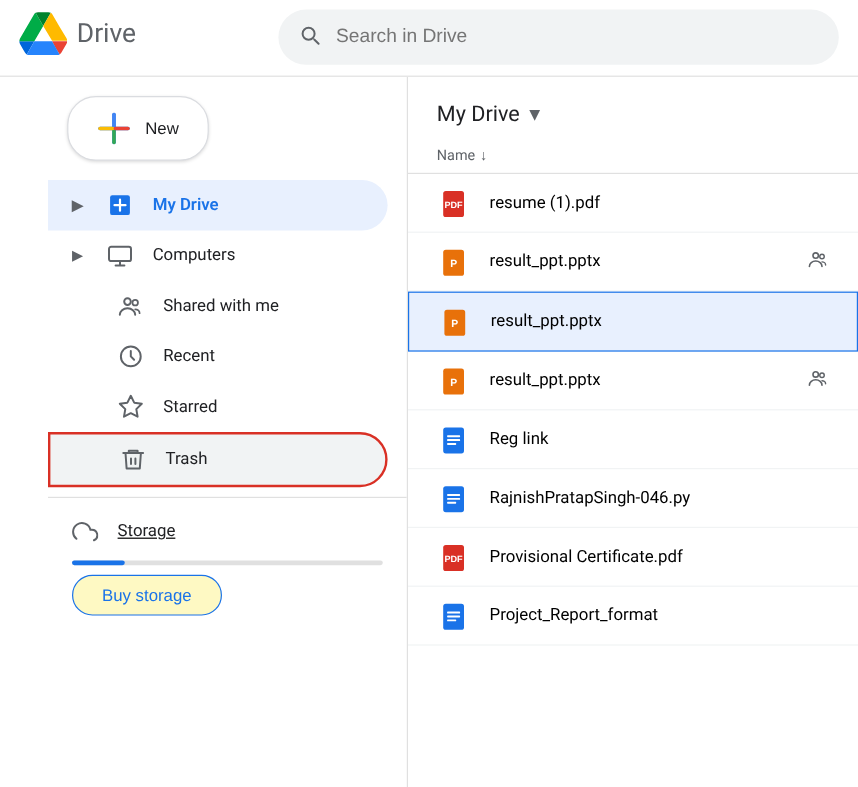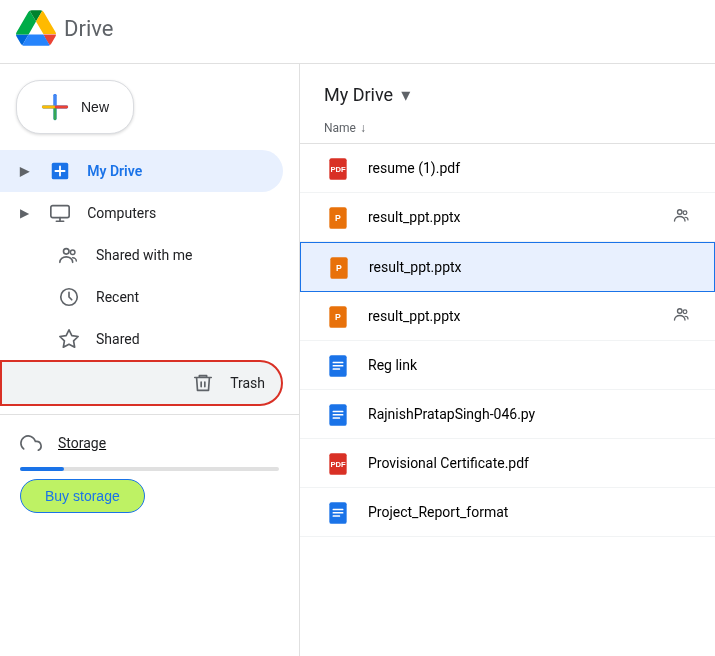--- a/index.html
+++ b/index.html
@@ -69,20 +69,21 @@
 
     
     .sidebar {
       width: 300px;
       min-width: 300px;
       padding: 8px 0;
       display: flex;
       flex-direction: column;
       border-right: 1px solid #e0e0e0;
       overflow-y: auto;
+      margin-left: 40px;
     }
     .new-btn-wrap {
       padding: 8px 16px 16px 16px;
     }
     .new-btn {
       display: flex;
       align-items: center;
       gap: 12px;
       background: #fff;
       border: 1px solid #dadce0;
@@ -113,21 +114,20 @@
       position: relative;
     }
     .nav-item.active {
       background: #e8f0fe;
       font-weight: 600;
       color: #1a73e8;
     }
     .nav-item.trash-selected {
       background: #f1f3f4;
       border: 2px solid #d93025;
-      justify-content: flex-end;
     }
     .nav-icon {
       width: 22px;
       height: 22px;
       display: flex;
       align-items: center;
       justify-content: center;
       font-size: 18px;
       flex-shrink: 0;
     }
@@ -167,21 +167,21 @@
       background: #1a73e8;
       border-radius: 2px;
     }
     .storage-text {
       font-size: 12px;
       color: #5f6368;
       margin-bottom: 12px;
     }
     .buy-storage-btn {
       border: 1px solid #1a73e8;
-      background: #bef264;
+      background: #fef9c3;
       color: #1a73e8;
       border-radius: 20px;
       padding: 8px 24px;
       font-size: 14px;
       cursor: pointer;
       font-weight: 500;
     }
 
     
     .content {
@@ -258,20 +258,28 @@
     <svg class="drive-logo" viewBox="0 0 87.3 78" xmlns="http://www.w3.org/2000/svg">
       <path d="m6.6 66.85 3.85 6.65c.8 1.4 1.95 2.5 3.3 3.3l13.75-23.8h-27.5c0 1.55.4 3.1 1.2 4.5z" fill="#0066da"></path>
       <path d="m43.65 25-13.75-23.8c-1.35.8-2.5 1.9-3.3 3.3l-25.4 44a9.06 9.06 0 0 0 -1.2 4.5h27.5z" fill="#00ac47"></path>
       <path d="m73.55 76.8c1.35-.8 2.5-1.9 3.3-3.3l1.6-2.75 7.65-13.25c.8-1.4 1.2-2.95 1.2-4.5h-27.502l5.852 11.5z" fill="#ea4335"></path>
       <path d="m43.65 25 13.75-23.8c-1.35-.8-2.9-1.2-4.5-1.2h-18.5c-1.6 0-3.15.45-4.5 1.2z" fill="#00832d"></path>
       <path d="m59.8 53h-32.3l-13.75 23.8c1.35.8 2.9 1.2 4.5 1.2h50.8c1.6 0 3.15-.45 4.5-1.2z" fill="#2684fc"></path>
       <path d="m73.4 26.5-12.7-22c-.8-1.4-1.95-2.5-3.3-3.3l-13.75 23.8 16.15 27h27.45c0-1.55-.4-3.1-1.2-4.5z" fill="#ffba00"></path>
     </svg>
     <span class="logo-text">Drive</span>
   </div>
+  <div class="search-bar">
+    <span class="search-icon-wrap">
+      <svg width="20" height="20" viewBox="0 0 24 24" fill="none" xmlns="http://www.w3.org/2000/svg">
+        <path d="M21 21l-4.35-4.35M17 11A6 6 0 1 1 5 11a6 6 0 0 1 12 0z" stroke="#5f6368" stroke-width="2" stroke-linecap="round"></path>
+      </svg>
+    </span>
+    <input class="search-input" type="text" placeholder="Search in Drive" style="">
+  </div>
 </div>
 
 <div class="main-layout">
 
   <div class="sidebar">
     <div class="new-btn-wrap">
       <button class="new-btn">
 
         <svg class="plus-icon" viewBox="0 0 24 24">
           <path d="M12 2v10H2v2h10v10h2V14h10v-2H14V2z" fill="none"></path>
@@ -333,21 +341,21 @@
       <span>Recent</span>
     </div>
 
     <div class="nav-item">
       <span style="width:22px; display:inline-block;"></span>
       <span class="nav-icon">
         <svg width="22" height="22" viewBox="0 0 24 24" fill="none">
           <path d="M12 2l3.09 6.26L22 9.27l-5 4.87L18.18 21 12 17.77 5.82 21 7 14.14 2 9.27l6.91-1.01L12 2z" stroke="#5f6368" stroke-width="1.8" fill="none" stroke-linejoin="round"></path>
         </svg>
       </span>
-      <span>Shared</span>
+      <span>Starred</span>
     </div>
 
     <div class="nav-item trash-selected">
       <span style="width:22px; display:inline-block;"></span>
       <span class="nav-icon">
         <svg width="22" height="22" viewBox="0 0 24 24" fill="none">
           <path d="M3 6h18M8 6V4h8v2M19 6l-1 14H6L5 6" stroke="#5f6368" stroke-width="1.8" stroke-linecap="round" stroke-linejoin="round" fill="none"></path>
           <path d="M10 11v5M14 11v5" stroke="#5f6368" stroke-width="1.8" stroke-linecap="round"></path>
         </svg>
       </span>

